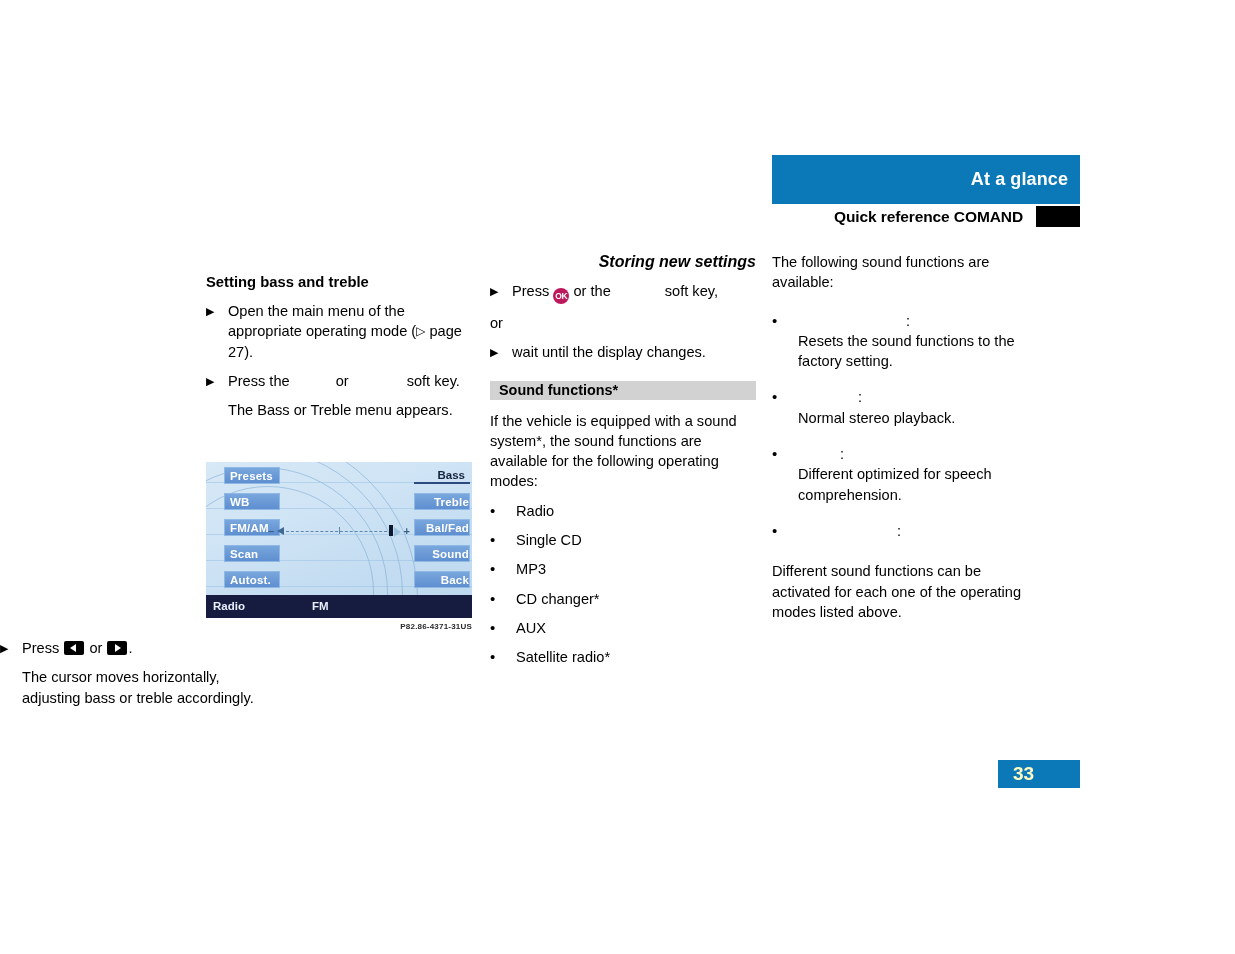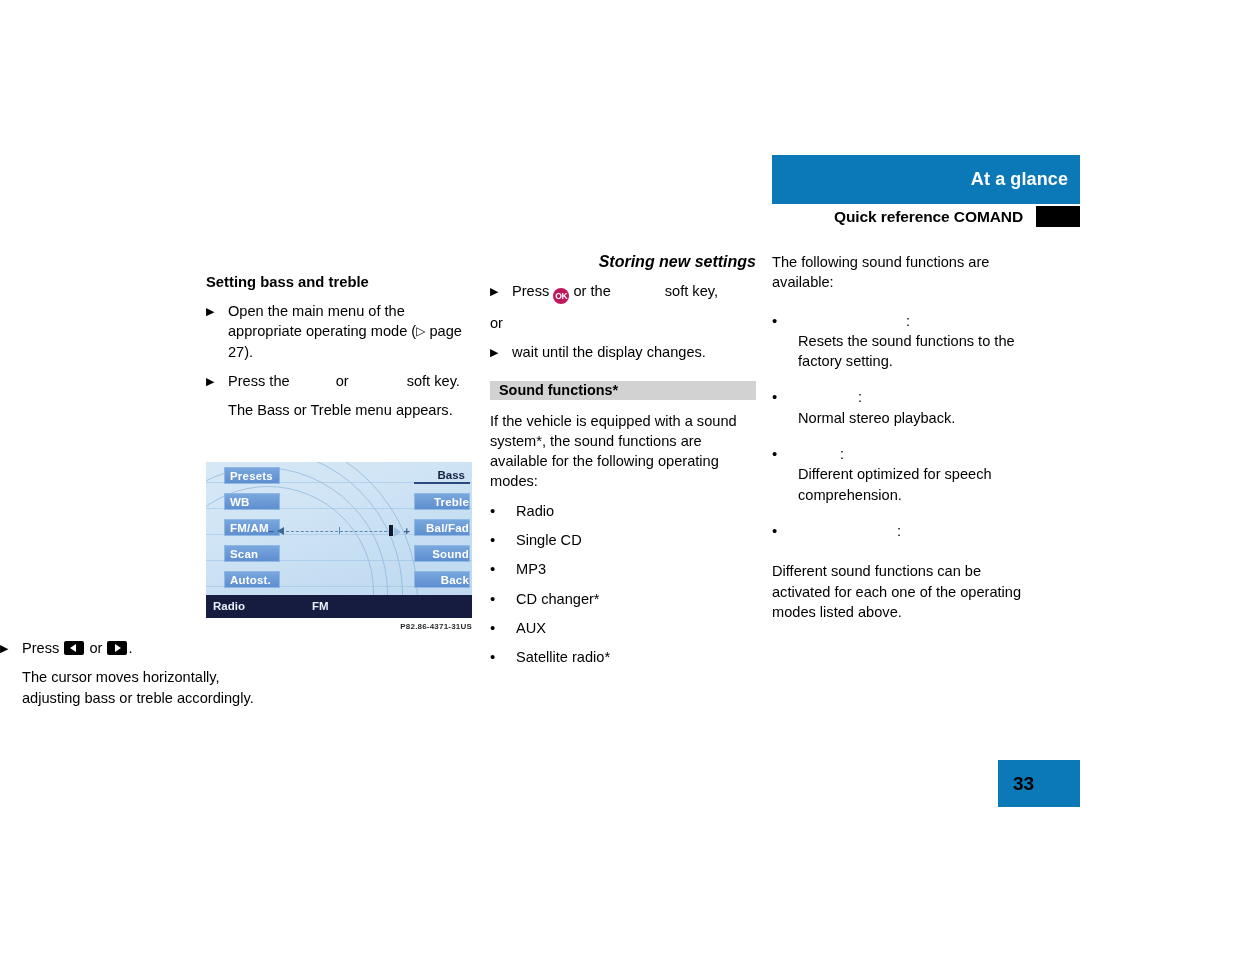--- a/index.html
+++ b/index.html
@@ -342,23 +342,23 @@
     margin-top: 4px;
     letter-spacing: 0.2px;
   }
 
   
   #page-number-box {
     position: absolute;
     left: 998px;
     top: 760px;
     width: 82px;
-    height: 47px;
+    height: 28px;
     background: #0B79B8;
-    color: #000000;
+    color: #fef9c3;
     font-size: 19px;
     font-weight: bold;
     display: flex;
     align-items: center;
     padding-left: 15px;
     box-sizing: border-box;
   }
 </style>
 </head>
 <body>

